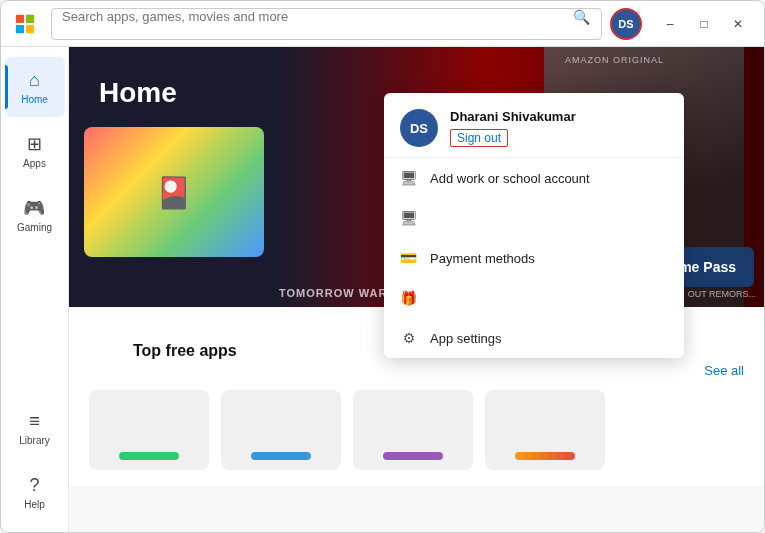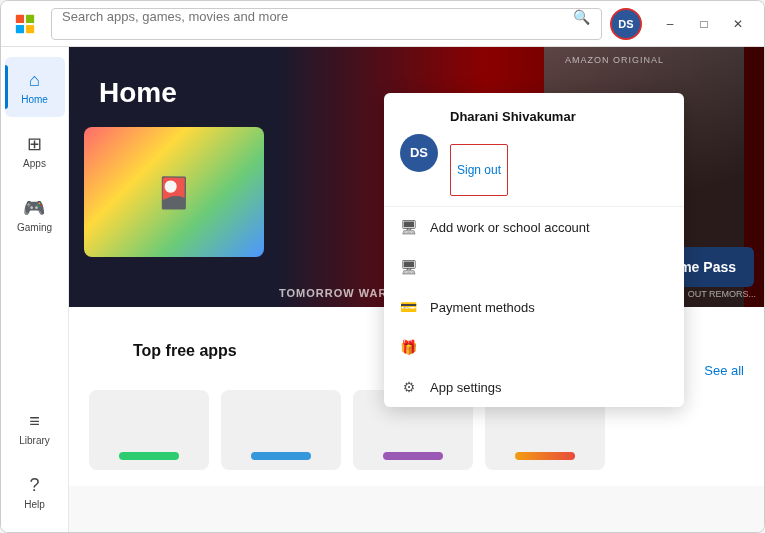--- a/index.html
+++ b/index.html
@@ -384,30 +384,30 @@
     }
 
     .dropdown-user-info {
       flex: 1;
     }
 
     .dropdown-username {
       font-size: 13px;
       font-weight: 600;
       color: #111;
-      margin-bottom: 20px;
+      margin-bottom: 4px;
     }
 
     .dropdown-signout {
       font-size: 12px;
       color: #0078d4;
       cursor: pointer;
       text-decoration: none;
       border: 1.5px solid #d32f2f;
-      padding: 18px 6px;
+      padding: 1px 6px;
       border-radius: 2px;
       display: inline-block;
     }
 
     .dropdown-menu-item {
       display: flex;
       align-items: center;
       gap: 12px;
       padding: 11px 16px;
       cursor: pointer;

